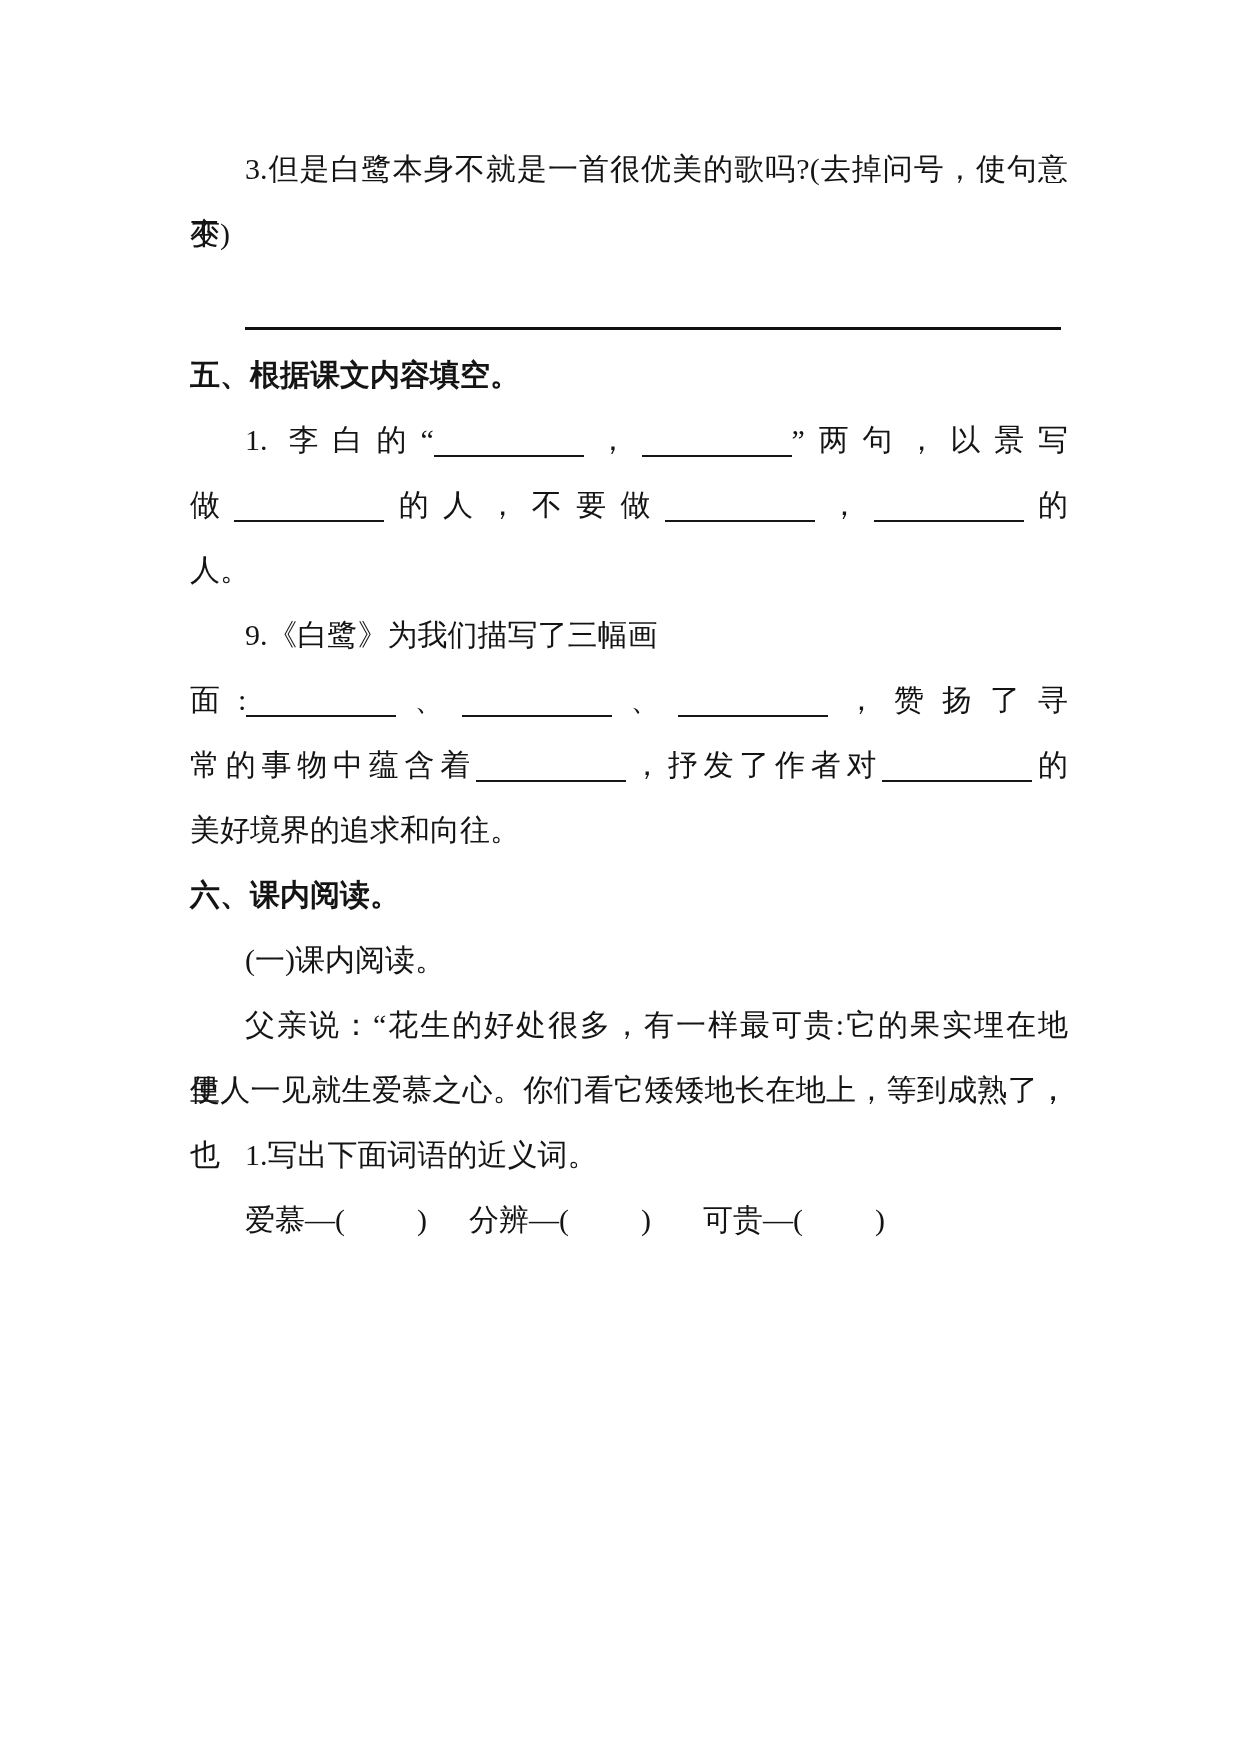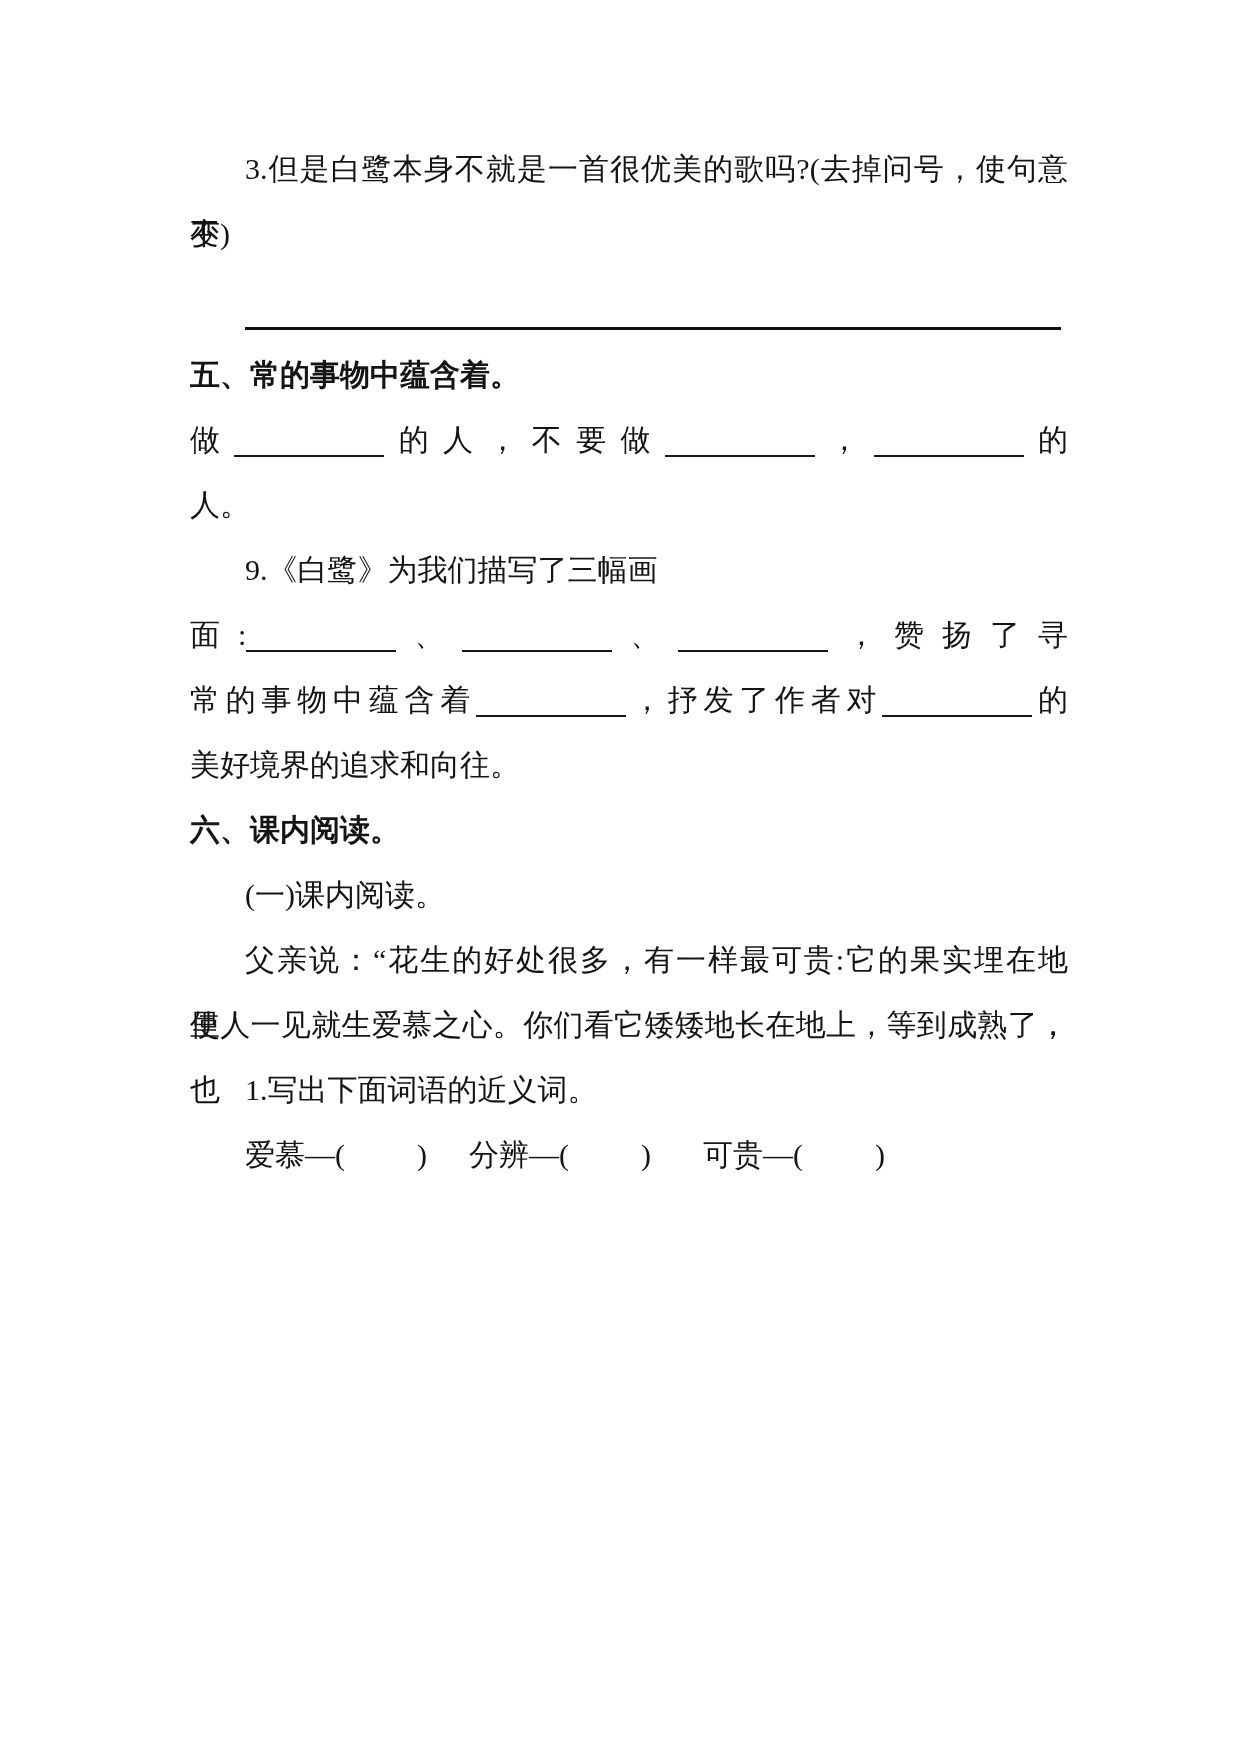--- a/index.html
+++ b/index.html
@@ -65,21 +65,22 @@
 </head>
 <body>
 
 <div class="page" data-name="worksheet-page">
   <div class="doc" data-name="document-body">
       <div class="line indent justify" data-name="q3-rewrite-prompt-line1"><span class="t" data-name="text-run">3.但是白鹭本身不就是一首很优美的歌吗?(去掉问号，使句意不</span></div>
       <div class="line" data-name="q3-rewrite-prompt-line2"><span class="t" data-name="text-run">变)</span></div>
       <div class="line rule-line" data-name="q3-answer-rule">
         <span class="rule" data-name="answer-writing-line"></span>
       </div>
-      <div class="line bold" data-name="section-5-heading"><span class="t" data-name="text-run">五、常的事物中蕴含着。</span></div>
+      <div class="line bold" data-name="section-5-heading"><span class="t" data-name="text-run">五、根据课文内容填空。</span></div>
+      <div class="line indent justify" data-name="s5-q1-line1"><span class="t" data-name="text-run">1. 李白的“</span><span class="blank" data-name="fill-in-blank" style="width: 150px;"></span><span class="t" data-name="text-run">，</span><span class="blank" data-name="fill-in-blank" style="width: 150px;"></span><span class="t" data-name="text-run">”两句，以景写</span></div>
       <div class="line justify" data-name="s5-q2-line2"><span class="t" data-name="text-run">做</span><span class="blank" data-name="fill-in-blank" style="width: 150px;"></span><span class="t" data-name="text-run">的人，不要做</span><span class="blank" data-name="fill-in-blank" style="width: 150px;"></span><span class="t" data-name="text-run">，</span><span class="blank" data-name="fill-in-blank" style="width: 150px;"></span><span class="t" data-name="text-run">的</span></div>
       <div class="line" data-name="s5-q2-line3"><span class="t" data-name="text-run">人。</span></div>
       <div class="line indent" data-name="s5-q3-line1"><span class="t" data-name="text-run">9.《白鹭》为我们描写了三幅画</span></div>
       <div class="line justify" data-name="s5-q3-line2"><span class="t" data-name="text-run">面:</span><span class="blank" data-name="fill-in-blank" style="width: 150px;"></span><span class="t" data-name="text-run">、</span><span class="blank" data-name="fill-in-blank" style="width: 150px;"></span><span class="t" data-name="text-run">、</span><span class="blank" data-name="fill-in-blank" style="width: 150px;"></span><span class="t" data-name="text-run">，赞扬了寻</span></div>
       <div class="line justify" data-name="s5-q3-line3"><span class="t" data-name="text-run">常的事物中蕴含着</span><span class="blank" data-name="fill-in-blank" style="width: 150px;"></span><span class="t" data-name="text-run">，抒发了作者对</span><span class="blank" data-name="fill-in-blank" style="width: 150px;"></span><span class="t" data-name="text-run">的</span></div>
       <div class="line" data-name="s5-q3-line4"><span class="t" data-name="text-run">美好境界的追求和向往。</span></div>
       <div class="line bold" data-name="section-6-heading"><span class="t" data-name="text-run">六、课内阅读。</span></div>
       <div class="line indent" data-name="s6-part1-subheading"><span class="t" data-name="text-run">(一)课内阅读。</span></div>
       <div class="line indent justify" data-name="passage-line1"><span class="t" data-name="text-run">父亲说：“花生的好处很多，有一样最可贵:它的果实埋在地里，</span></div>
       <div class="line justify" data-name="passage-line3"><span class="t" data-name="text-run">使人一见就生爱慕之心。你们看它矮矮地长在地上，等到成熟了，也</span></div>

